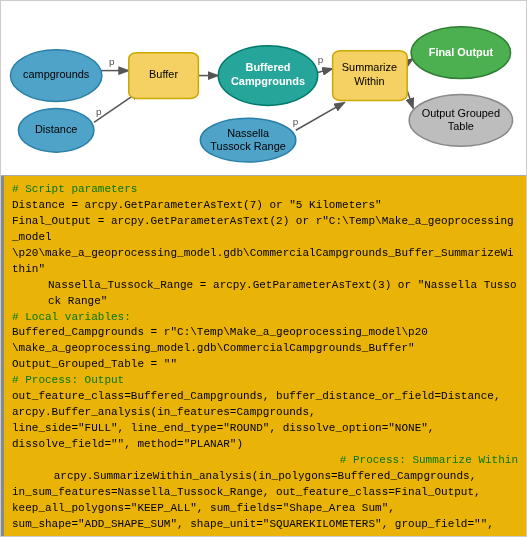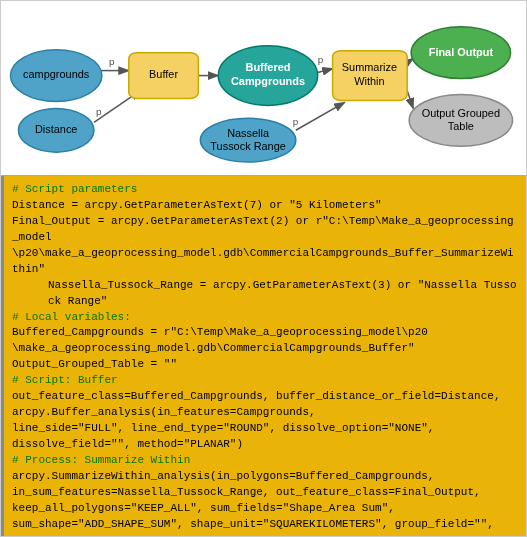--- a/index.html
+++ b/index.html
@@ -124,25 +124,25 @@
   <div class="code-line" style="color: rgb(0, 119, 0);"># Script parameters</div>
       <div class="code-line" style="color: rgb(0, 0, 0);">Distance = arcpy.GetParameterAsText(7) or "5 Kilometers"</div>
       <div class="code-line" style="color: rgb(0, 0, 0);">Final_Output = arcpy.GetParameterAsText(2) or r"C:\Temp\Make_a_geoprocessing_model</div>
       <div class="code-line" style="color: rgb(0, 0, 0);">\p20\make_a_geoprocessing_model.gdb\CommercialCampgrounds_Buffer_SummarizeWithin"</div>
       <div class="code-line" style="color: rgb(0, 0, 0); margin-left: 36px;">Nassella_Tussock_Range = arcpy.GetParameterAsText(3) or "Nassella Tussock Range"</div>
       <div class="code-line" style="color: rgb(0, 119, 0);"># Local variables:</div>
       <div class="code-line" style="color: rgb(0, 0, 0);">Buffered_Campgrounds = r"C:\Temp\Make_a_geoprocessing_model\p20</div>
       <div class="code-line" style="color: rgb(0, 0, 0);">\make_a_geoprocessing_model.gdb\CommercialCampgrounds_Buffer"</div>
       <div class="code-line" style="color: rgb(0, 0, 0);">Output_Grouped_Table = ""</div>
       <div class="code-line" style="color: rgb(0, 0, 0);"></div>
-      <div class="code-line" style="color: rgb(0, 119, 0);"># Script: Buffer</div>
+      <div class="code-line" style="color: rgb(0, 119, 0);"># Process: Output</div>
       <div class="code-line" style="color: rgb(0, 0, 0);">out_feature_class=Buffered_Campgrounds, buffer_distance_or_field=Distance,</div>
       <div class="code-line" style="color: rgb(0, 0, 0);">arcpy.Buffer_analysis(in_features=Campgrounds,</div>
       <div class="code-line" style="color: rgb(0, 0, 0);">line_side="FULL", line_end_type="ROUND", dissolve_option="NONE",</div>
       <div class="code-line" style="color: rgb(0, 0, 0);">dissolve_field="", method="PLANAR")</div>
       <div class="code-line" style="color: rgb(0, 0, 0);"></div>
-      <div class="code-line" style="color: rgb(0, 119, 0);"># Process: Summarize Within</div>
-      <div class="code-line" style="color: rgb(0, 0, 0);">arcpy.SummarizeWithin_analysis(in_polygons=Buffered_Campgrounds,</div>
+      <div class="code-line" style="color: rgb(0, 119, 0); text-align: right;"># Process: Summarize Within</div>
+      <div class="code-line" style="color: rgb(0, 0, 0); text-align: center;">arcpy.SummarizeWithin_analysis(in_polygons=Buffered_Campgrounds,</div>
       <div class="code-line" style="color: rgb(0, 0, 0);">in_sum_features=Nassella_Tussock_Range, out_feature_class=Final_Output,</div>
       <div class="code-line" style="color: rgb(0, 0, 0);">keep_all_polygons="KEEP_ALL", sum_fields="Shape_Area Sum",</div>
       <div class="code-line" style="color: rgb(0, 0, 0);">sum_shape="ADD_SHAPE_SUM", shape_unit="SQUAREKILOMETERS", group_field="",</div>
     </div>
 </div>
 
 </body></html>

